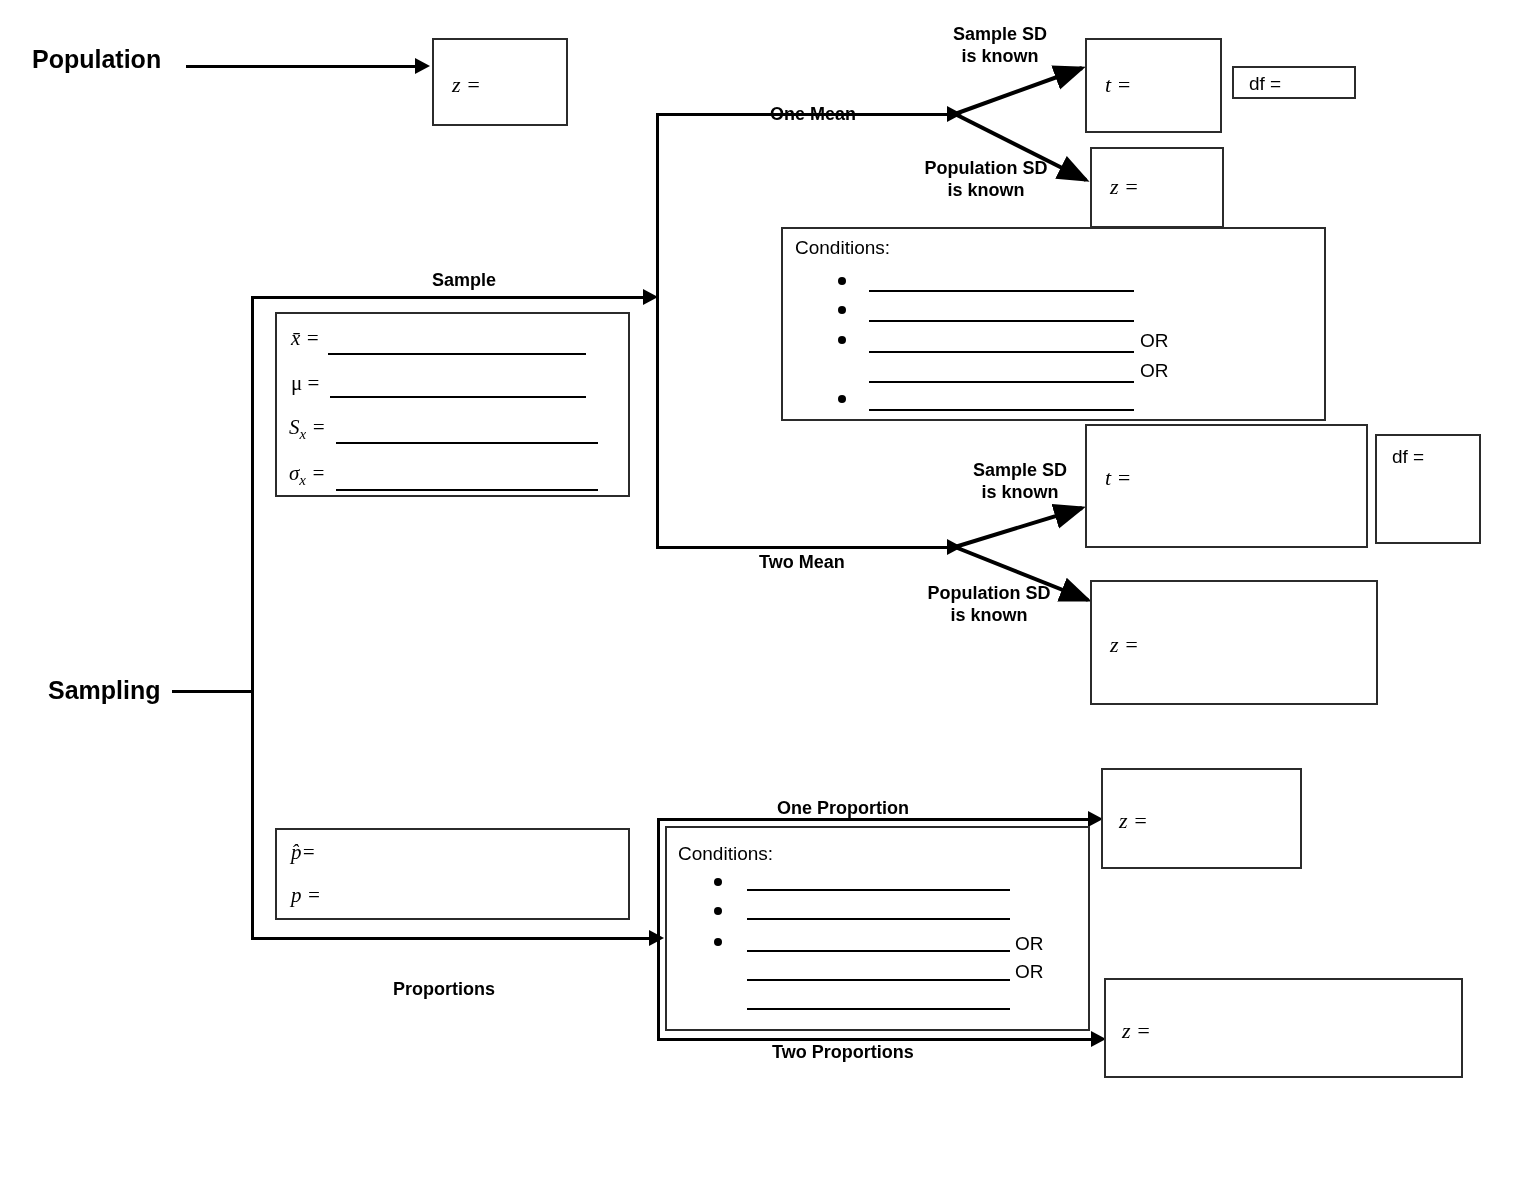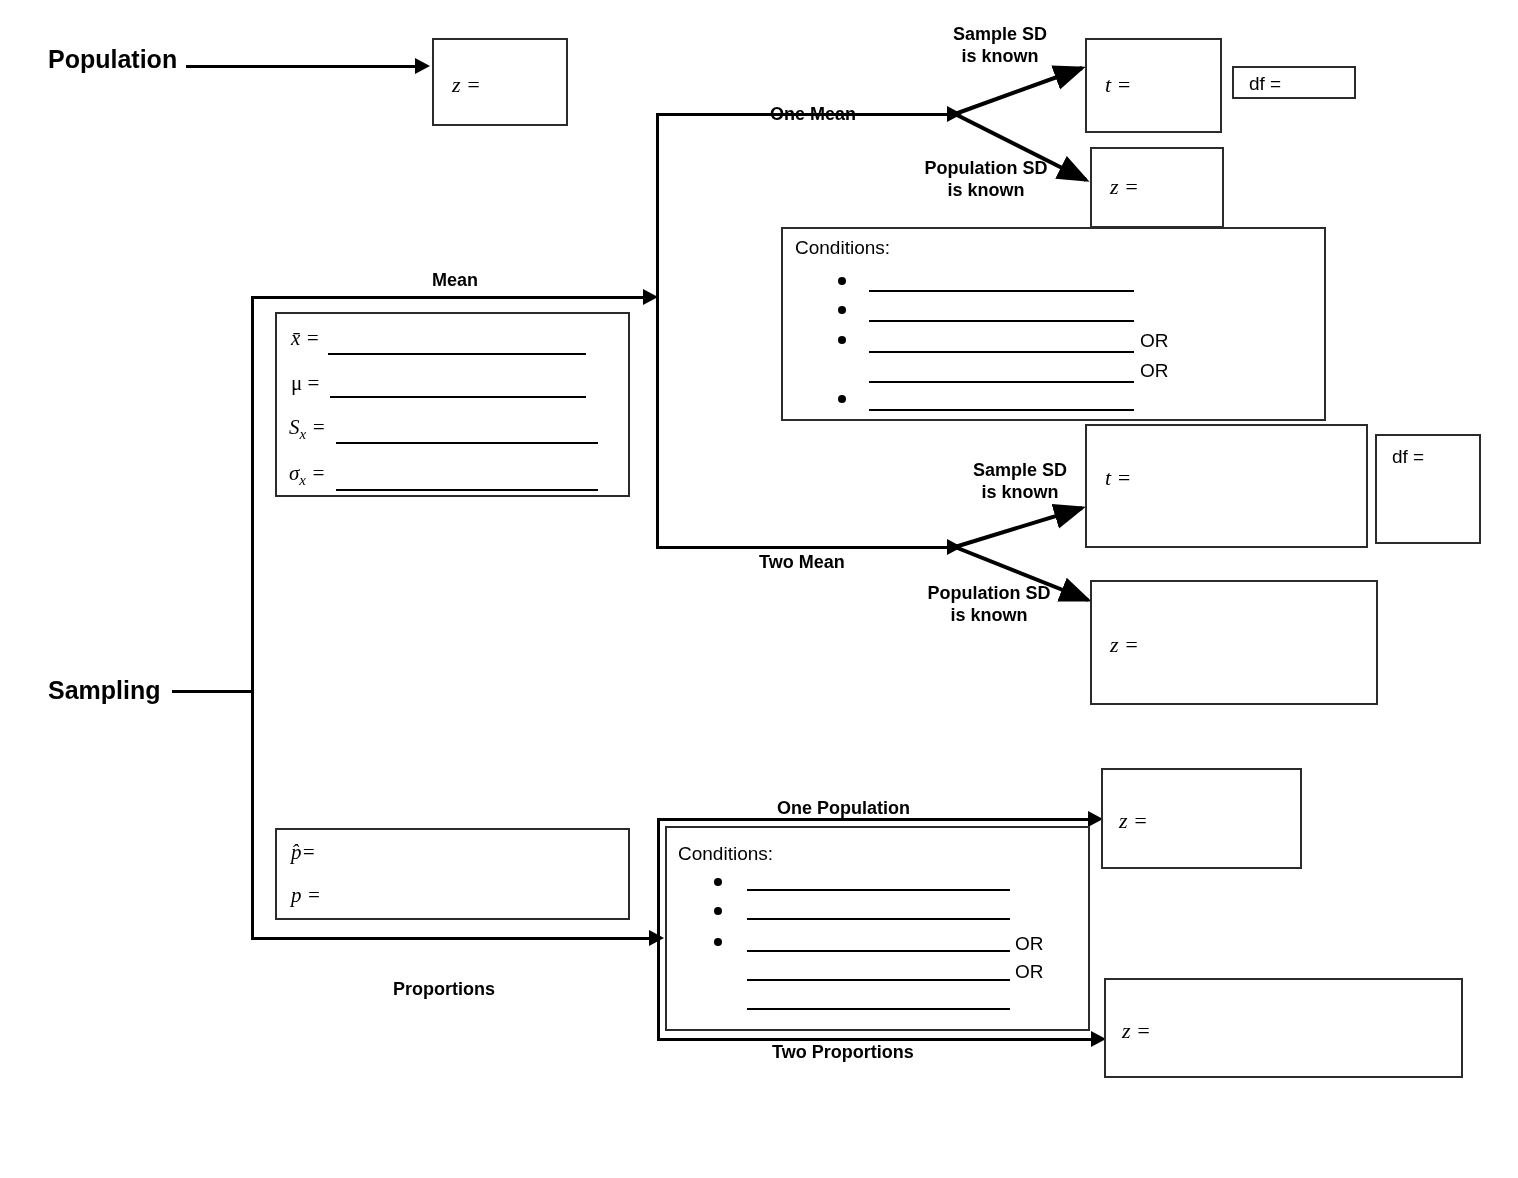--- a/index.html
+++ b/index.html
@@ -96,35 +96,35 @@
     font-family: "Liberation Sans", sans-serif;
     font-size: 19px;
     color: #000000;
   }
 </style>
 </head>
 <body>
 
 <div id="canvas">
 
-  <div class="label-bold" style="left:48px; top:44px; font-size:25px;">Population</div>
+  <div class="label-bold" style="left:32px; top:44px; font-size:25px;">Population</div>
 
   <div class="line-h" style="left:186px; top:65px; width:233px;"></div>
   <div class="arrowhead ah-right" style="left:415px; top:58px;"></div>
 
   <div class="box" style="left:432px; top:38px; width:136px; height:88px;"></div>
   <div class="math" style="left:452px; top:72px; font-size:22px;">z =</div>
 
   <div class="label-bold" style="left:48px; top:675px; font-size:25px;">Sampling</div>
   <div class="line-h" style="left:172px; top:690px; width:82px;"></div>
   <div class="line-v" style="left:251px; top:296px; height:644px;"></div>
 
   <div class="line-h" style="left:251px; top:296px; width:398px;"></div>
   <div class="arrowhead ah-right" style="left:643px; top:289px;"></div>
-  <div class="label-bold" style="left:432px; top:270px; font-size:18px;">Mean</div>
+  <div class="label-bold" style="left:432px; top:270px; font-size:18px;">Sample</div>
 
   <div class="line-h" style="left:251px; top:937px; width:404px;"></div>
   <div class="arrowhead ah-right" style="left:649px; top:930px;"></div>
   <div class="label-bold" style="left:393px; top:938px; font-size:18px;margin-top:41px;">Proportions</div>
 
   <div class="box" style="left:275px; top:312px; width:355px; height:185px;"></div>
 
   <div class="math" style="left:291px; top:326px; font-size:21px;">x̄ =</div>
   <div class="rule" style="left:328px; top:353px; width:258px;"></div>
 
@@ -211,21 +211,21 @@
   <div class="math" style="left:1110px; top:632px; font-size:22px;">z =</div>
 
   <div class="box" style="left:275px; top:828px; width:355px; height:92px;"></div>
   <div class="math" style="left:291px; top:840px; font-size:21px;">p̂=</div>
   <div class="math" style="left:291px; top:883px; font-size:21px;">p =</div>
 
   <div class="line-v" style="left:657px; top:818px; height:222px;"></div>
 
   <div class="line-h" style="left:657px; top:818px; width:437px;"></div>
   <div class="arrowhead ah-right" style="left:1088px; top:811px;"></div>
-  <div class="label-bold" style="left:777px; top:798px; font-size:18px;">One Population</div>
+  <div class="label-bold" style="left:777px; top:798px; font-size:18px;">One Proportion</div>
 
   <div class="line-h" style="left:657px; top:1038px; width:440px;"></div>
   <div class="arrowhead ah-right" style="left:1091px; top:1031px;"></div>
   <div class="label-bold" style="left:772px; top:1042px; font-size:18px;">Two Proportions</div>
 
   <div class="box" style="left:665px; top:826px; width:425px; height:205px;"></div>
   <div class="cond-title" style="left:678px; top:843px;">Conditions:</div>
 
   <div class="bullet" style="left:714px; top:878px;"></div>
   <div class="rule" style="left:747px; top:889px; width:263px;"></div>

